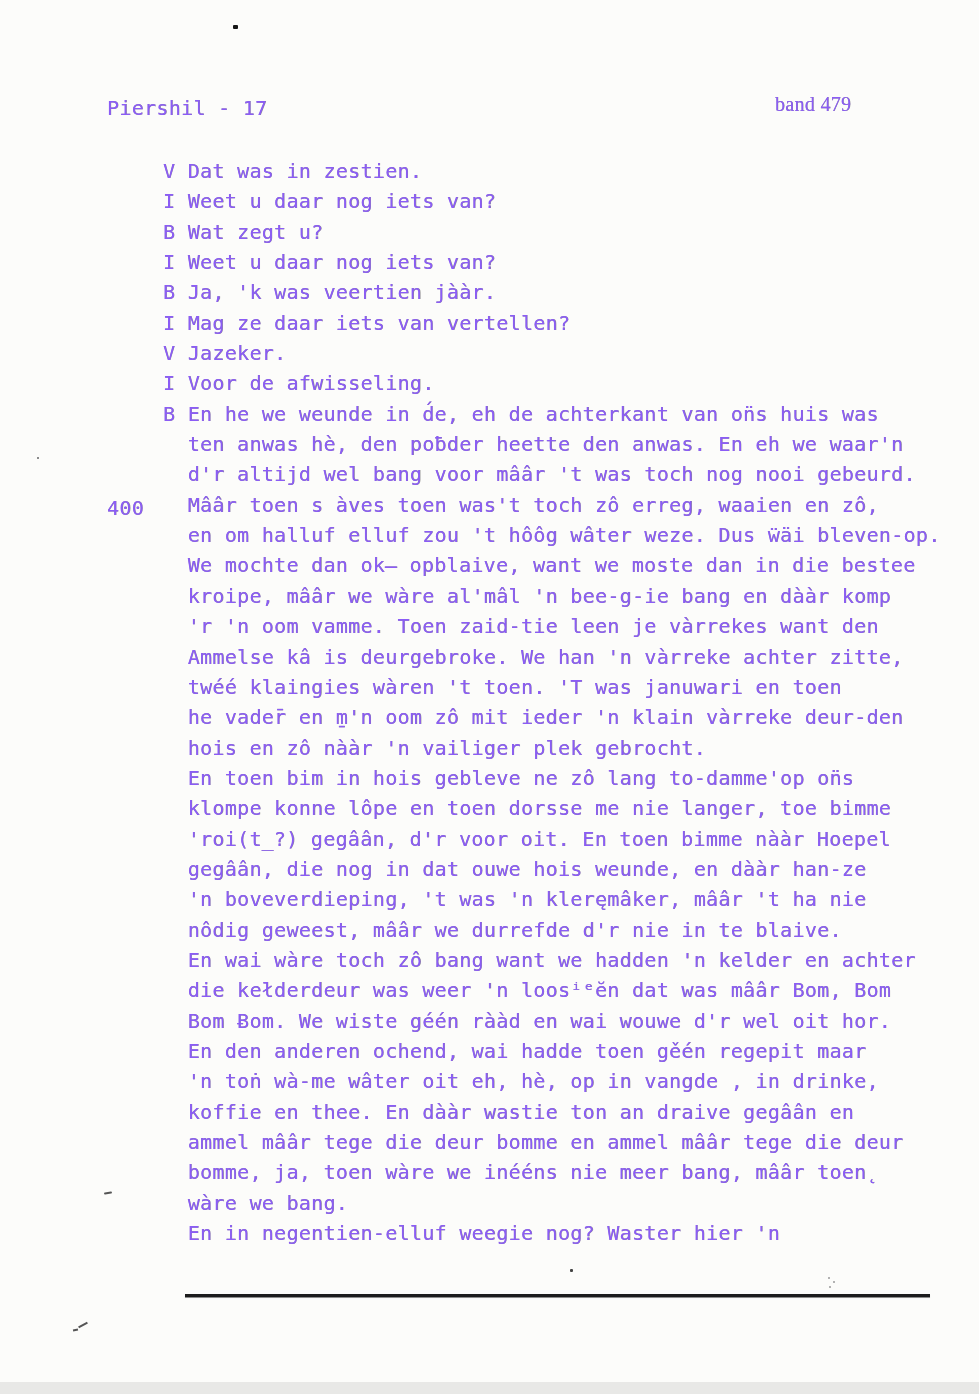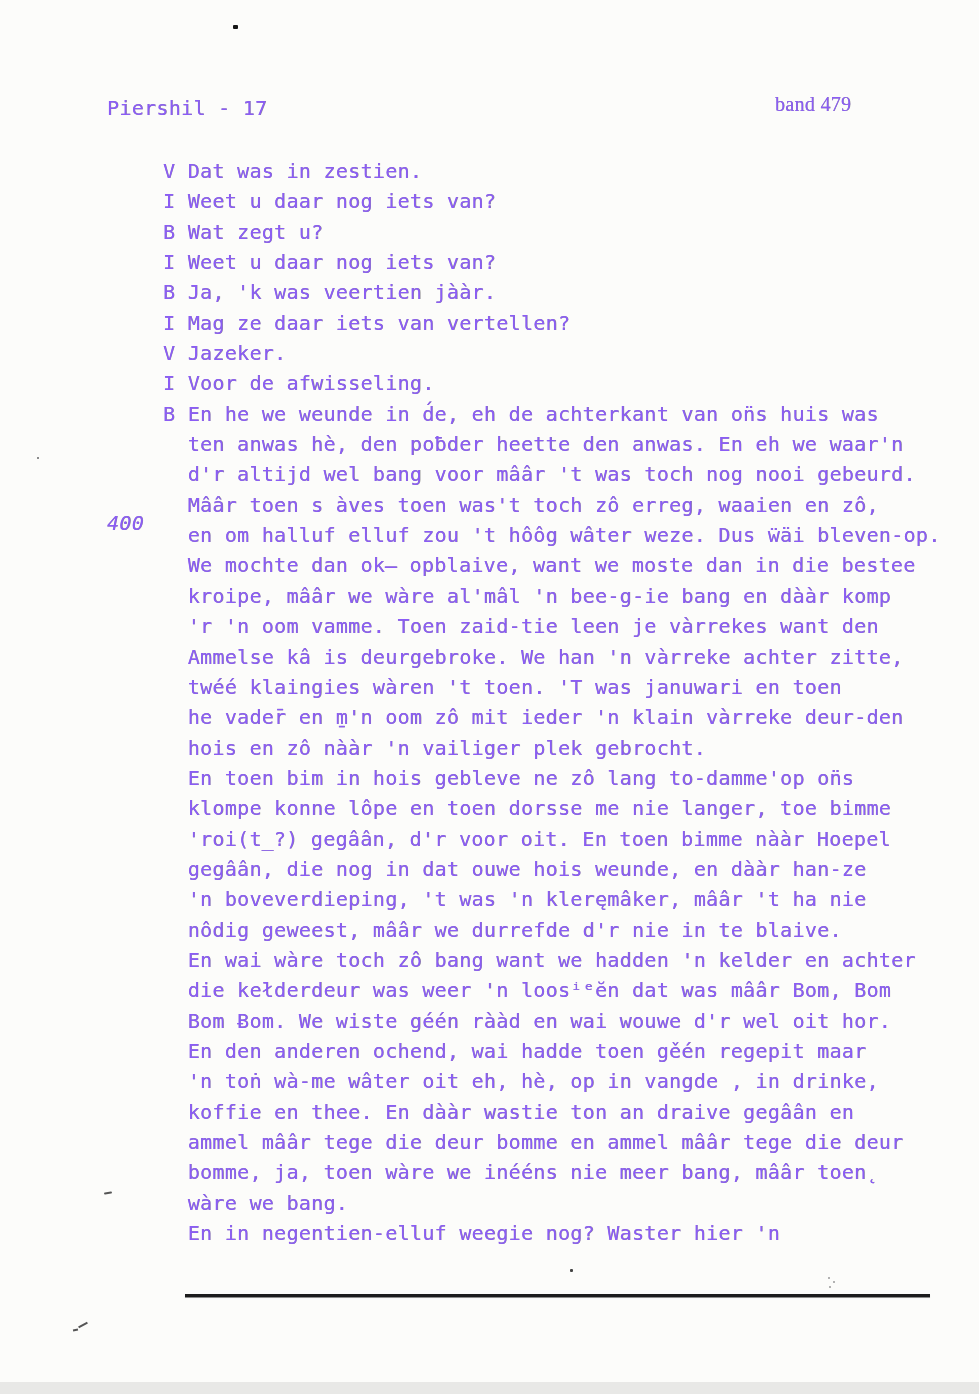--- a/index.html
+++ b/index.html
@@ -22,21 +22,21 @@
   .header-right{position:absolute;left:775px;top:93px;font-family:Liberation Serif, serif;}
   .doc-body{position:absolute;left:0;top:156px;width:979px;}
   .line{
     position:relative;
     height:30.35px;
     line-height:30.35px;
     padding-left:163px;
     white-space:pre;
   }
   .speaker{display:inline-block;width:24.7px;}
-  .margin-num{position:absolute;left:107px;top:18px;font-style:italic;}
+  .margin-num{position:absolute;left:107px;top:3px;}
   .rule{
     position:absolute;left:185px;top:1294px;width:745px;height:3px;
     background:#1c1c1c;
     box-shadow:0 0.5px 0.5px rgba(30,30,30,0.5);
   }
   .speck{position:absolute;background:#161616;border-radius:1px;}
   .speck-top{left:233px;top:25px;width:5px;height:4px;}
   .speck-left{left:37px;top:457px;width:2px;height:2px;background:#666;}
   .speck-dash{left:104px;top:1192px;width:8px;height:2px;background:#555;transform:rotate(-8deg);}
   .speck-mid{left:570px;top:1269px;width:3px;height:3px;background:#444;}

